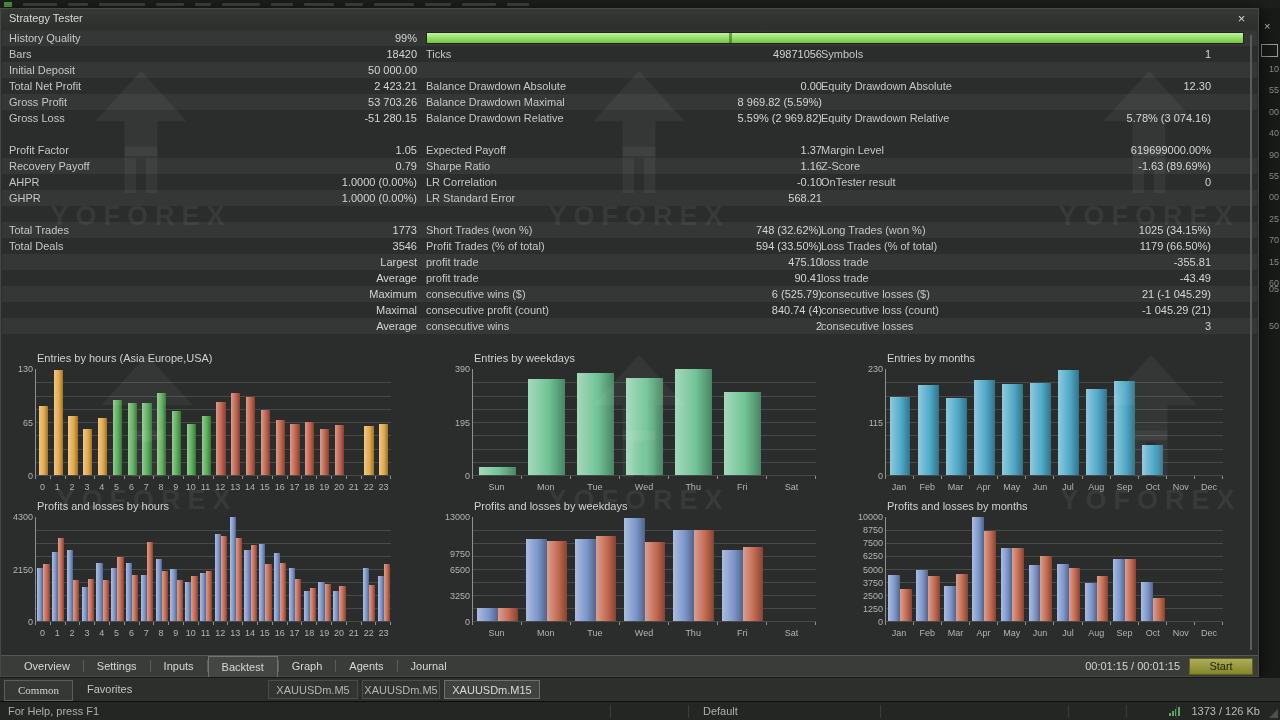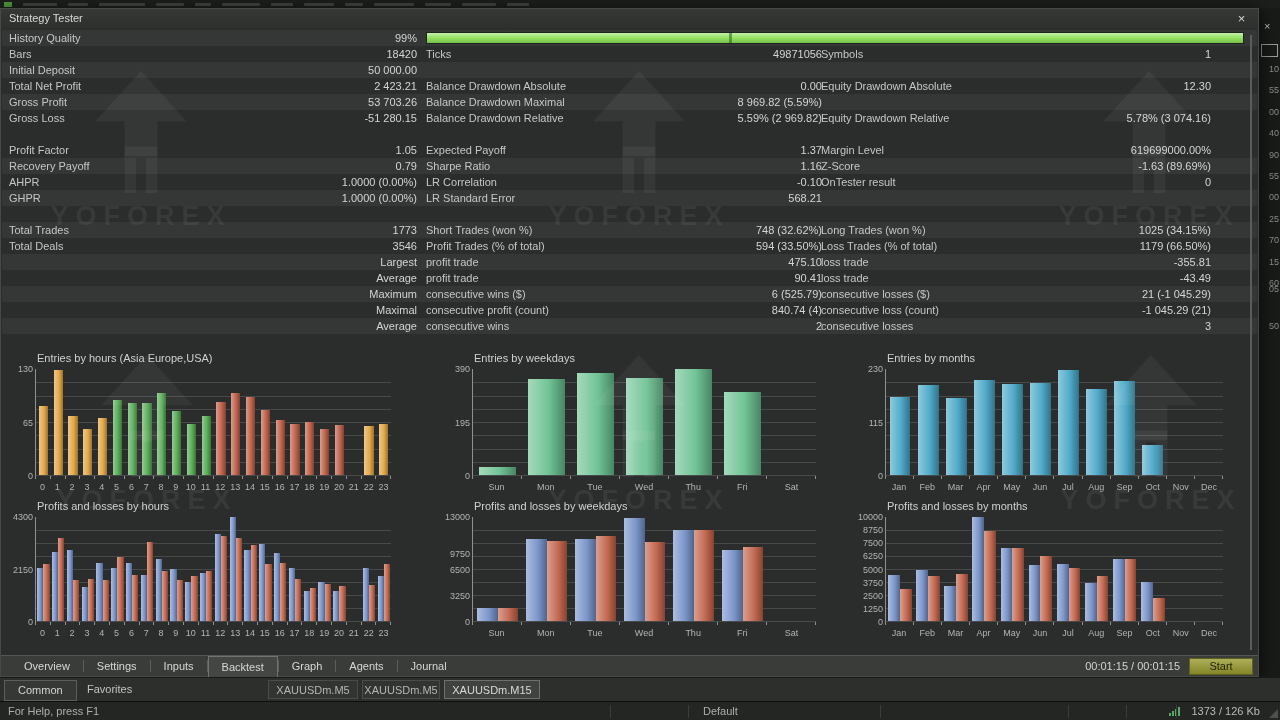--- a/index.html
+++ b/index.html
@@ -994,21 +994,21 @@
         <div class="tsep"></div>
         <div class="ttab">Agents</div>
         <div class="tsep"></div>
         <div class="ttab">Journal</div>
         <span id="timer">00:01:15 / 00:01:15</span>
       <span id="start-btn">Start</span>
     </div>
   </div>
 
   <div id="toolbox">
-      <div class="btab boxed" style="left: 4px;">Common</div>
+      <div class="btab boxed" style="left: 4px; font-family: Liberation Serif, serif;">Common</div>
       <div class="btab" style="left: 74px;">Favorites</div>
       <div class="ctab" style="left: 268px; width: 90px;">XAUUSDm.M5</div>
       <div class="ctab" style="left: 362px; width: 78px;">XAUUSDm.M5</div>
       <div class="ctab active" style="left: 444px; width: 96px;">XAUUSDm.M15</div>
     </div>
 
   <div id="status">
     <span id="help">For Help, press F1</span>
     <span id="profile">Default</span>
     <span id="sigbars">

